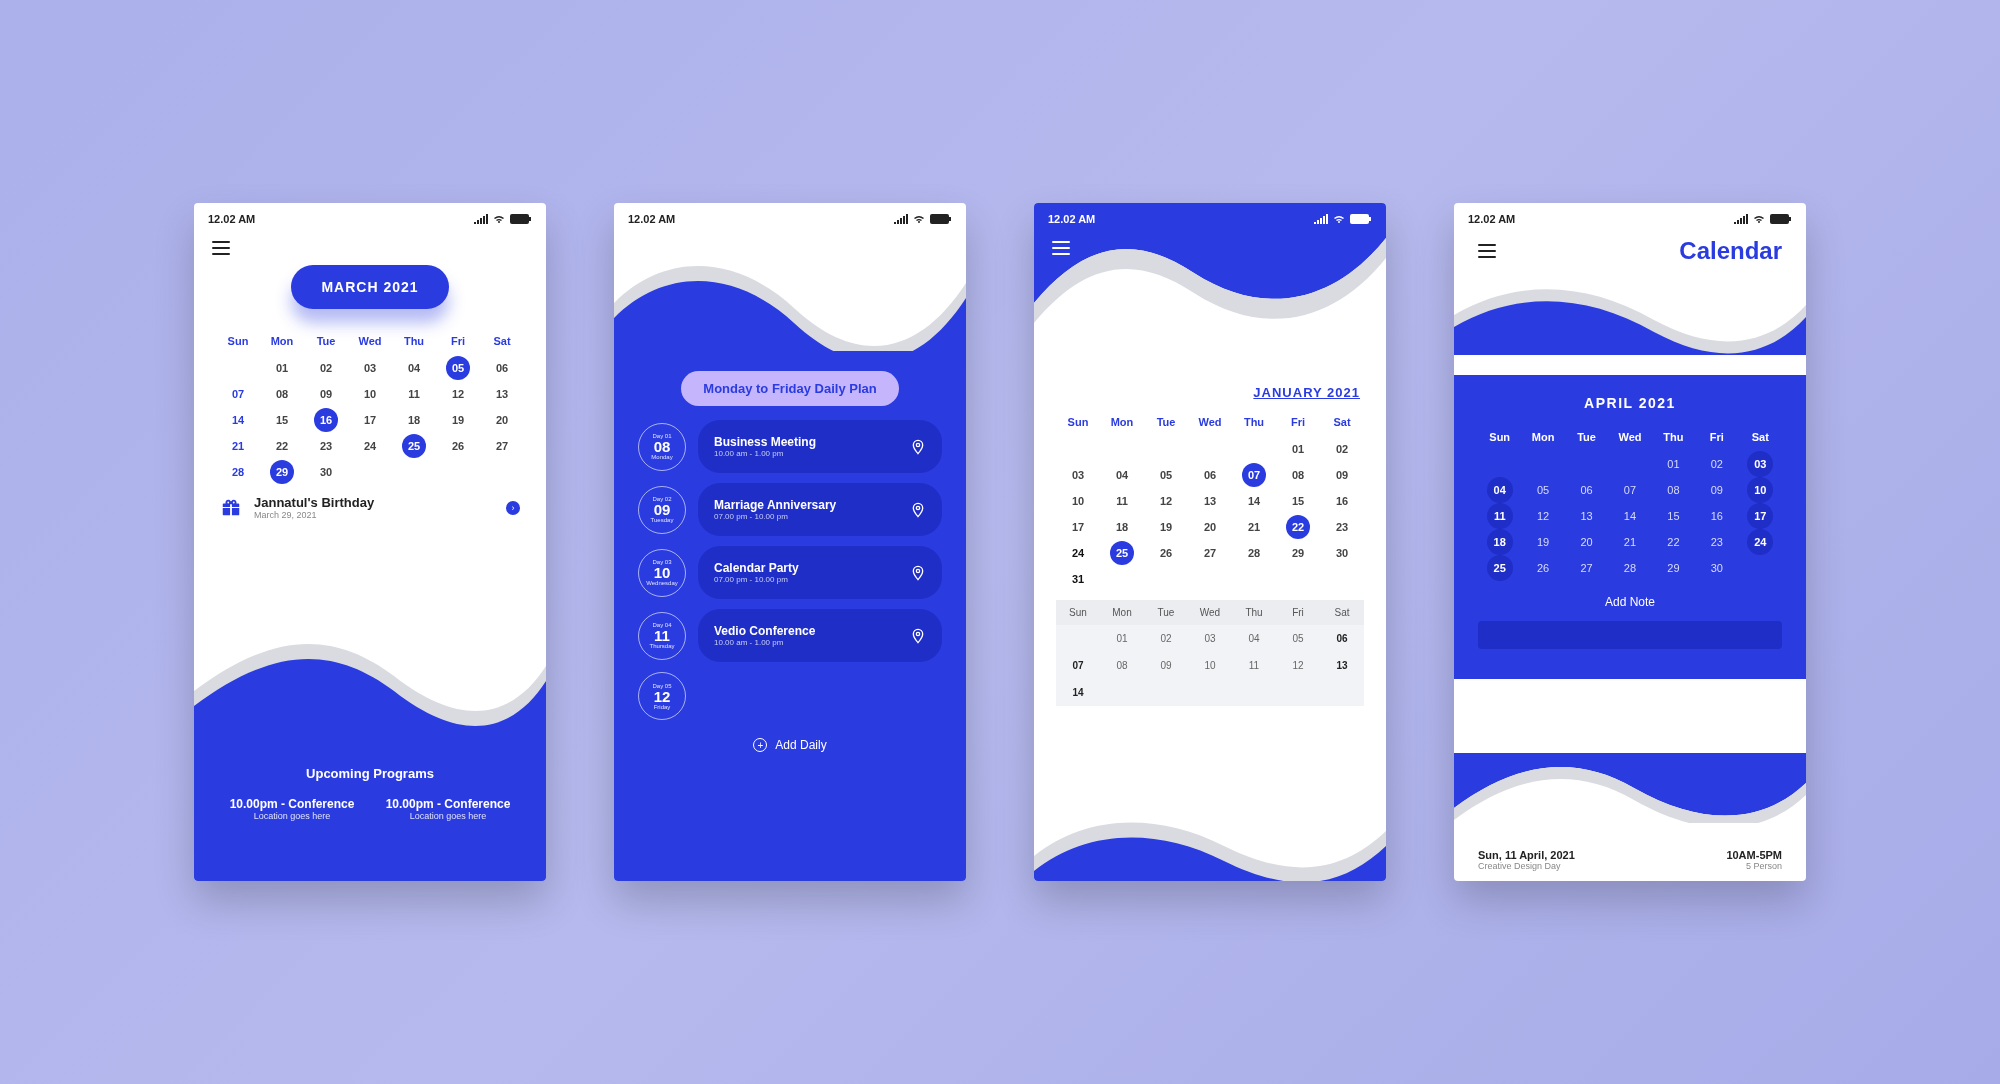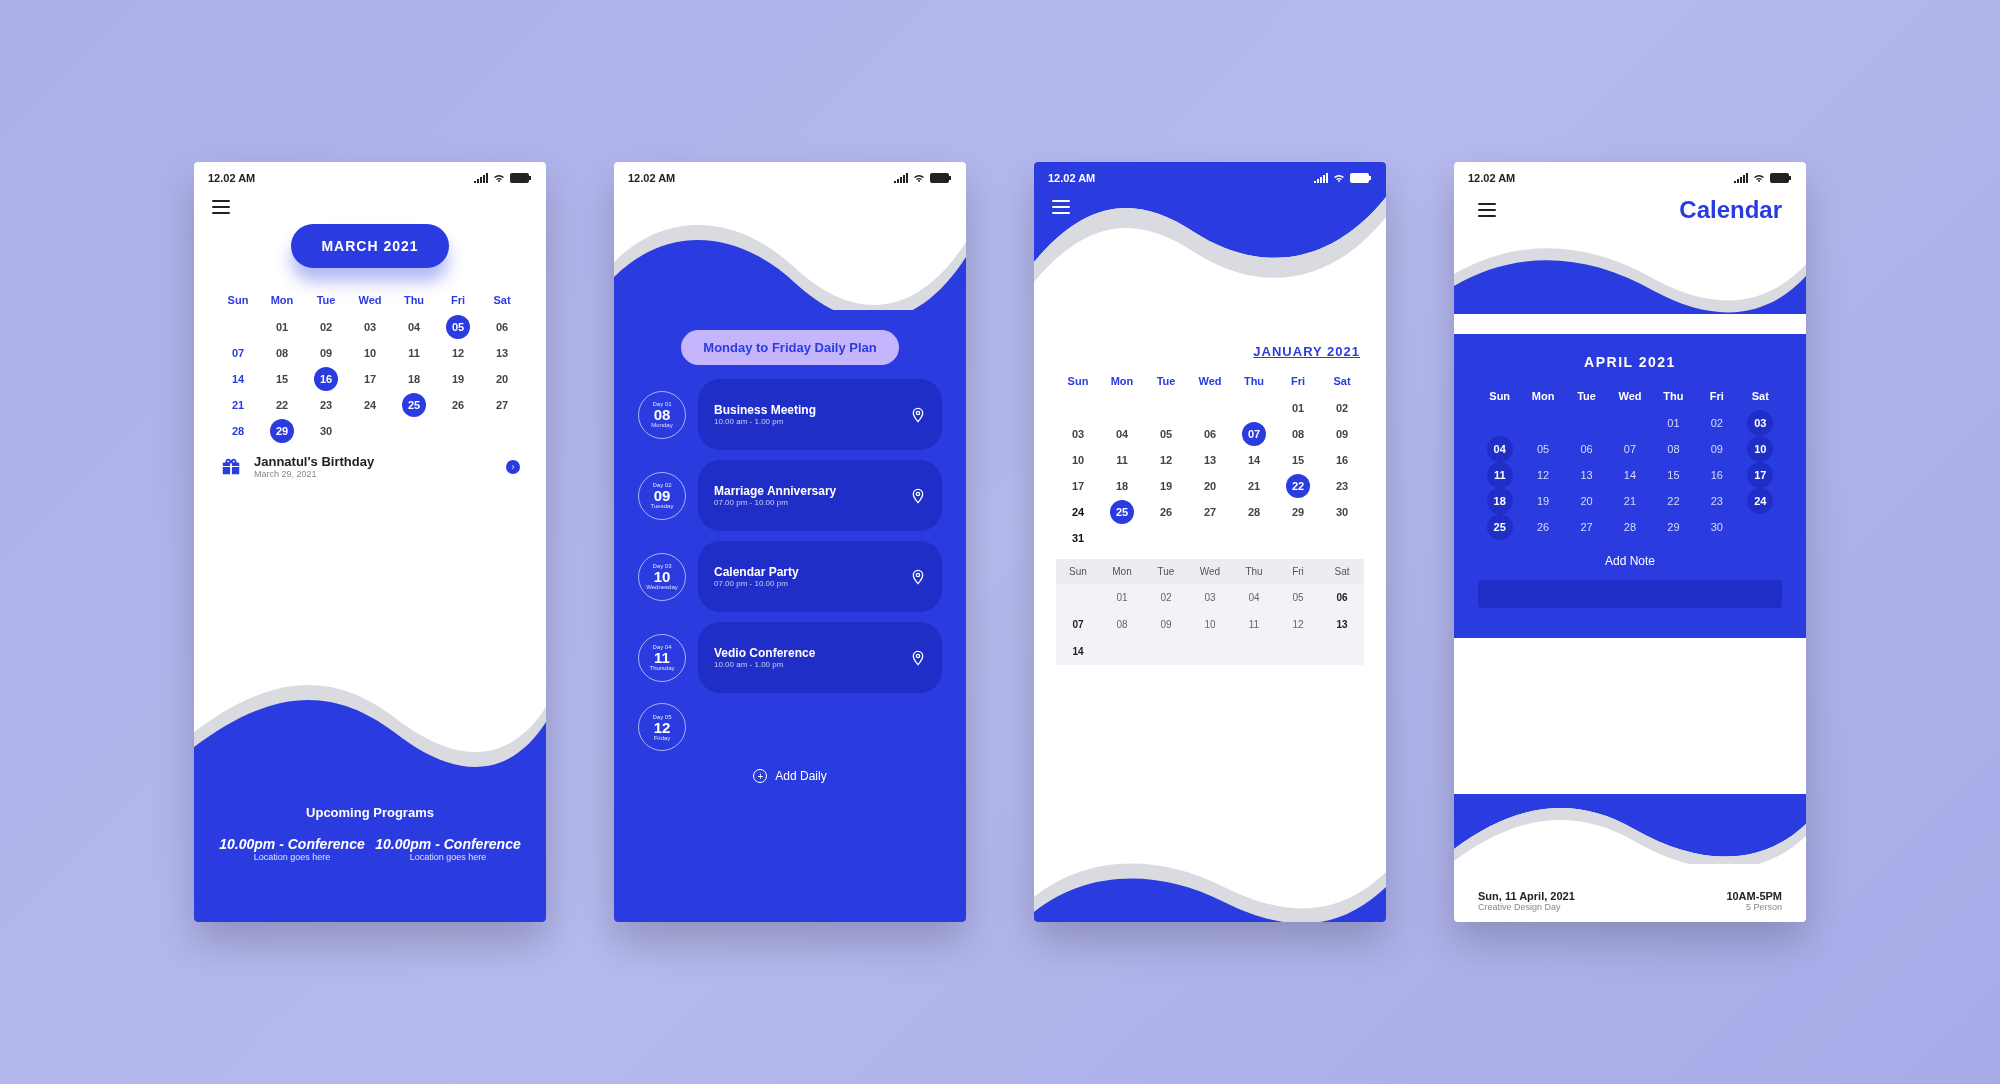--- a/index.html
+++ b/index.html
@@ -1,17 +1,17 @@
 <!DOCTYPE html>
 <html><head>
 <meta charset="utf-8">
 <style>
   * { margin: 0; padding: 0; box-sizing: border-box; }
   body { font-family: -apple-system, BlinkMacSystemFont, 'Segoe UI', Arial, sans-serif; background: linear-gradient(135deg, #acb0eb 0%, #b5b9ed 50%, #a7abe8 100%); width: 2000px; height: 1084px; display: flex; align-items: center; justify-content: center; gap: 68px; }
-  .phone { width: 352px; height: 760px; background: #fff; border-radius: 4px; box-shadow: 0 20px 40px rgba(0,0,0,0.2); position: relative; overflow: hidden; }
+  .phone { width: 352px; height: 678px; background: #fff; border-radius: 4px; box-shadow: 0 20px 40px rgba(0,0,0,0.2); position: relative; overflow: hidden; }
   .status-bar { display: flex; justify-content: space-between; align-items: center; padding: 10px 14px 6px; font-size: 11px; color: #222; font-weight: 600; }
   .status-icons { display: flex; gap: 4px; align-items: center; }
   .hamburger { width: 18px; height: 14px; margin: 10px 18px; cursor: pointer; display: flex; flex-direction: column; justify-content: space-between; }
   .hamburger span { height: 2px; background: #222; border-radius: 1px; }
   .hamburger.white span { background: #fff; }
   .month-pill { background: #2a3be0; color: #fff; font-weight: 700; font-size: 14px; padding: 14px 30px; border-radius: 22px; display: inline-block; letter-spacing: 1px; box-shadow: 0 14px 16px rgba(42,59,224,0.35); }
   .cal-grid { padding: 0 22px; margin-top: 18px; }
   .cal-head, .cal-row { display: grid; grid-template-columns: repeat(7, 1fr); text-align: center; }
   .cal-head div { font-size: 11px; font-weight: 700; color: #2a3be0; padding: 8px 0; }
   .cal-row div { font-size: 11px; color: #444; padding: 7px 0; font-weight: 600; position: relative; }
@@ -20,32 +20,32 @@
   .cal-row div.dot { color: #fff; z-index: 1; }
   .event-row { display: flex; align-items: center; padding: 10px 26px; gap: 12px; }
   .gift-ico { width: 22px; height: 22px; color: #2a3be0; }
   .event-title { font-size: 13px; font-weight: 700; color: #222; }
   .event-sub { font-size: 9px; color: #888; }
   .arrow-circ { margin-left: auto; width: 14px; height: 14px; border-radius: 50%; background: #2a3be0; color: #fff; display: flex; align-items: center; justify-content: center; font-size: 9px; }
   .wave-bot { position: absolute; bottom: 0; left: 0; right: 0; height: 260px; }
   .upcoming { position: absolute; bottom: 60px; left: 0; right: 0; text-align: center; color: #fff; }
   .upcoming h4 { font-size: 13px; font-weight: 700; margin-bottom: 16px; }
   .upcoming-cols { display: flex; justify-content: space-around; padding: 0 20px; }
-  .upcoming-item p:first-child { font-size: 14px; font-weight: 600; font-style: italic; }
+  .upcoming-item p:first-child { font-size: 12px; font-weight: 600; }
   .upcoming-item p:last-child { font-size: 9px; opacity: 0.85; }
   .wave-top { position: absolute; top: 0; left: 0; right: 0; height: 180px; z-index: 0; }
   .p2-content { position: relative; z-index: 2; background: #2a3be0; margin-top: 120px; height: 640px; padding-top: 20px; }
   .plan-pill { background: #c4b5fd; color: #2a3be0; font-weight: 700; font-size: 13px; padding: 10px 22px; border-radius: 20px; display: block; margin: 0 auto; width: fit-content; }
   .plan-list { padding: 14px 24px 0; }
   .plan-item { display: flex; align-items: center; gap: 12px; margin-bottom: 10px; }
   .day-badge { width: 48px; height: 48px; border: 1.5px solid rgba(255,255,255,0.6); border-radius: 50%; display: flex; flex-direction: column; align-items: center; justify-content: center; color: #fff; flex-shrink: 0; }
   .day-badge .lbl { font-size: 6px; opacity: 0.85; }
   .day-badge .num { font-size: 15px; font-weight: 700; line-height: 1; }
   .day-badge .dn { font-size: 6px; opacity: 0.85; }
-  .plan-card { flex: 1; background: #1f2ec7; border-radius: 22px; padding: 24px 16px; display: flex; align-items: center; justify-content: space-between; }
+  .plan-card { flex: 1; background: #1f2ec7; border-radius: 22px; padding: 15px 16px; display: flex; align-items: center; justify-content: space-between; }
   .plan-text h5 { color: #fff; font-size: 12px; font-weight: 700; }
   .plan-text p { color: #c8cdf5; font-size: 8px; }
   .pin-ico { width: 16px; height: 16px; color: #fff; }
   .add-more { text-align: center; color: #fff; font-size: 12px; margin-top: 18px; display: flex; align-items: center; justify-content: center; gap: 8px; }
   .add-more-ico { width: 14px; height: 14px; border: 1.5px solid #fff; border-radius: 50%; display: inline-flex; align-items: center; justify-content: center; font-size: 10px; }
   .p3-wave { position: absolute; top: 24px; left: 0; right: 0; height: 140px; z-index: 0; }
   .p3-body { position: relative; z-index: 2; padding-top: 100px; }
   .month-label { text-align: right; padding: 0 26px; color: #2a3be0; font-weight: 800; font-size: 13px; letter-spacing: 1px; margin-bottom: 8px; text-decoration: underline; }
   .feb-box { margin: 8px 22px 0; }
   .feb-title { text-align: center; color: #2a3be0; font-weight: 700; font-size: 13px; padding: 14px 0; letter-spacing: 1px; background: #eef0f3; }

